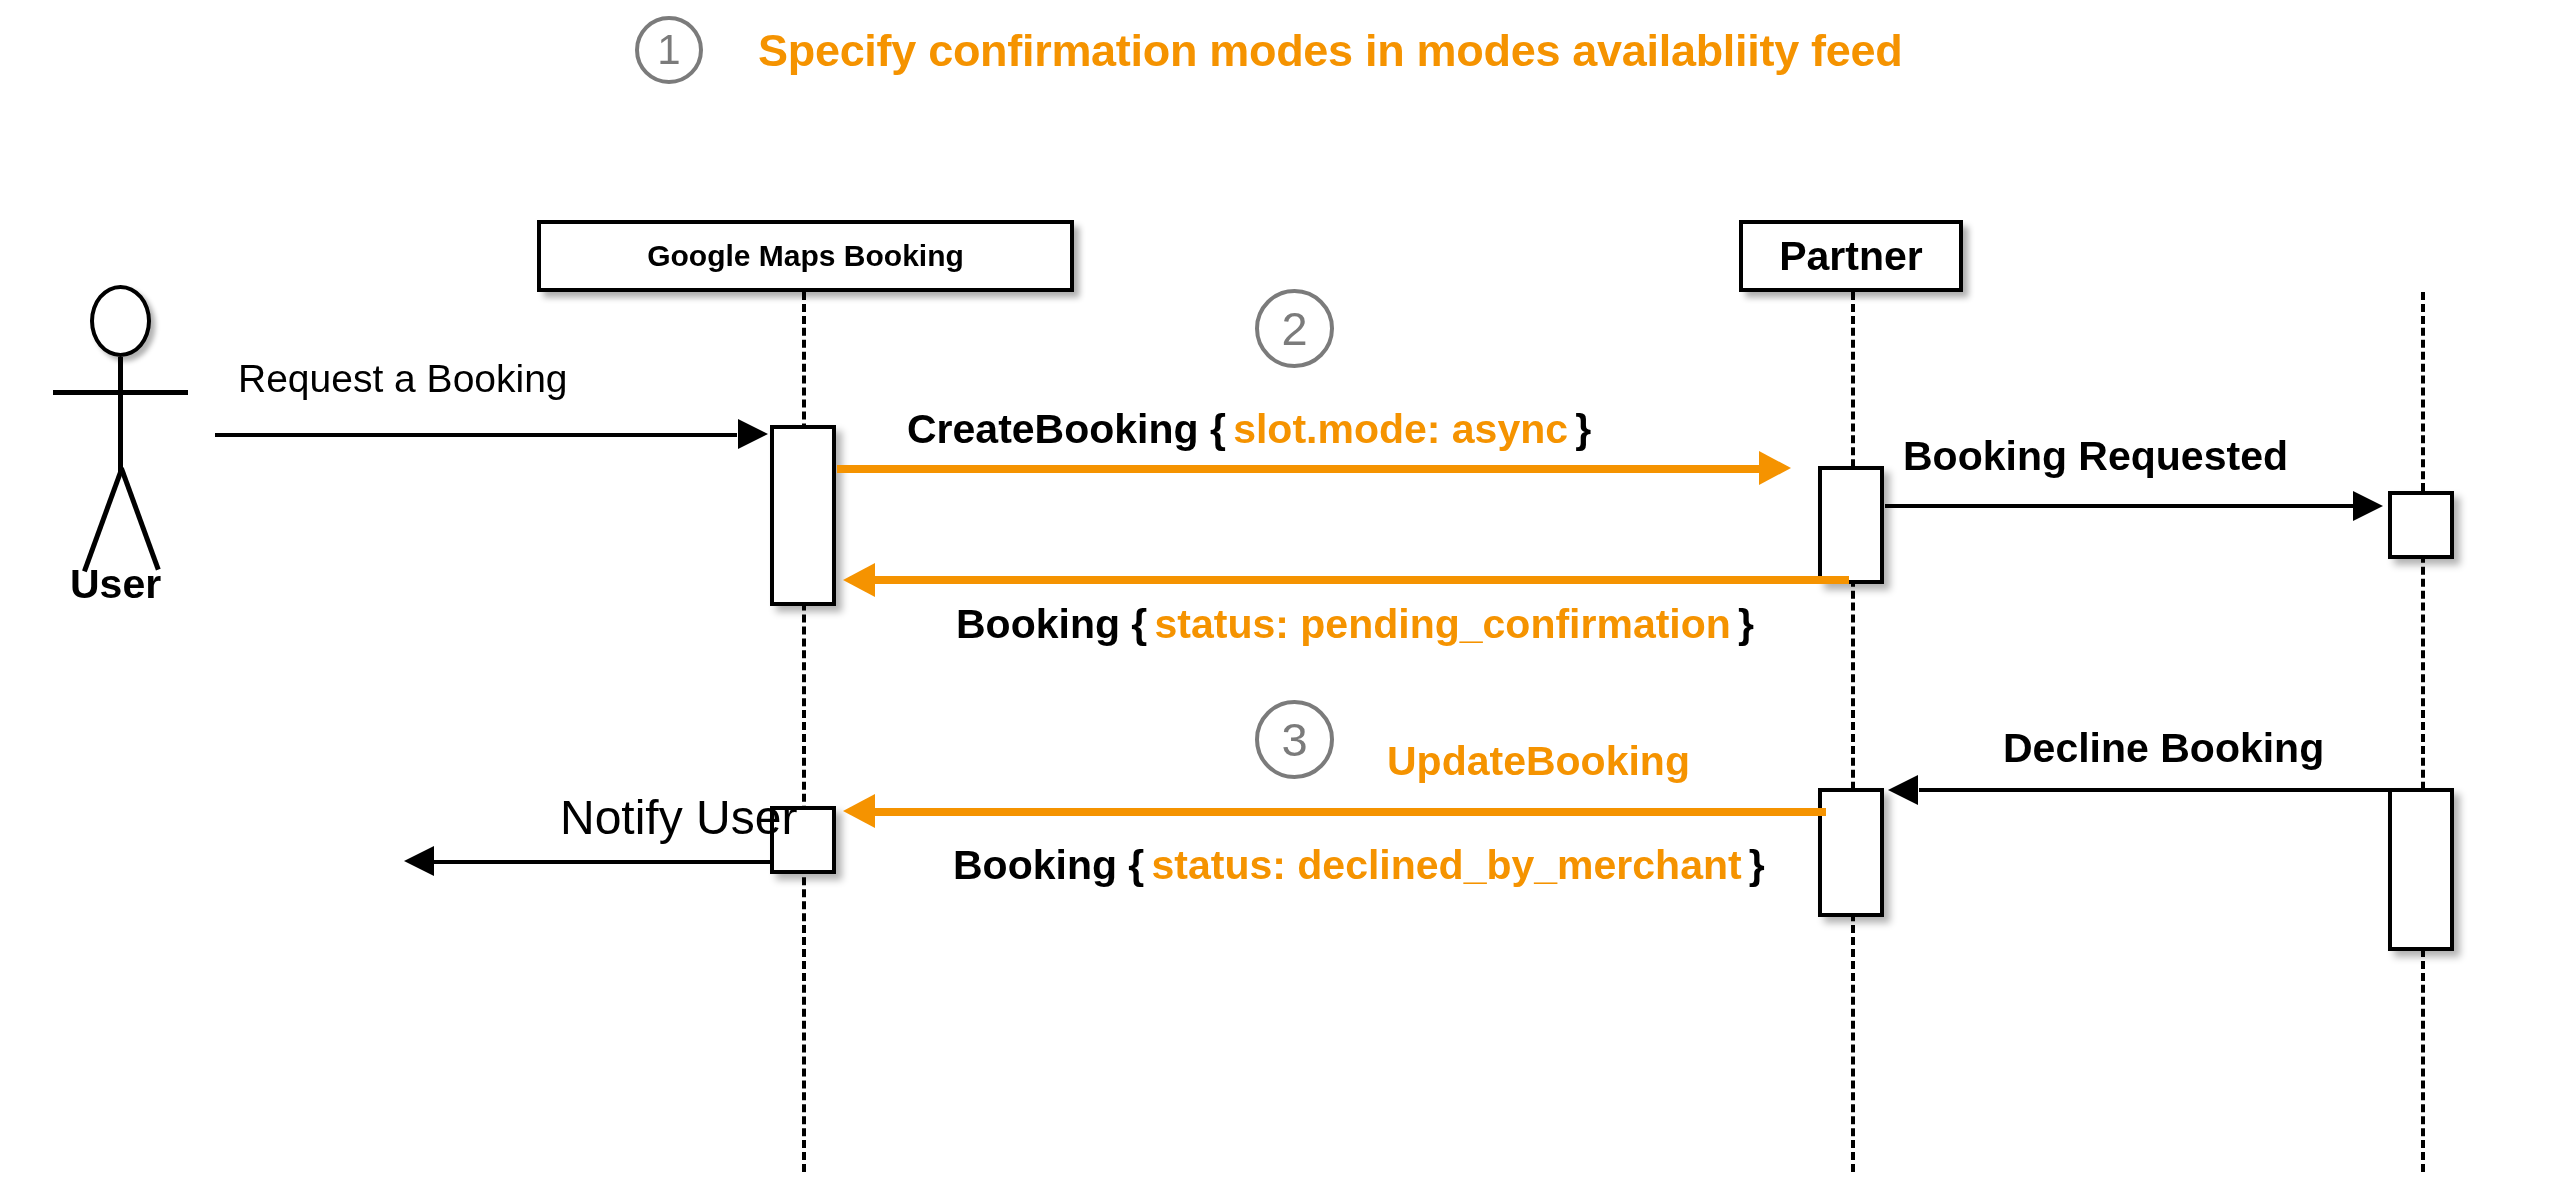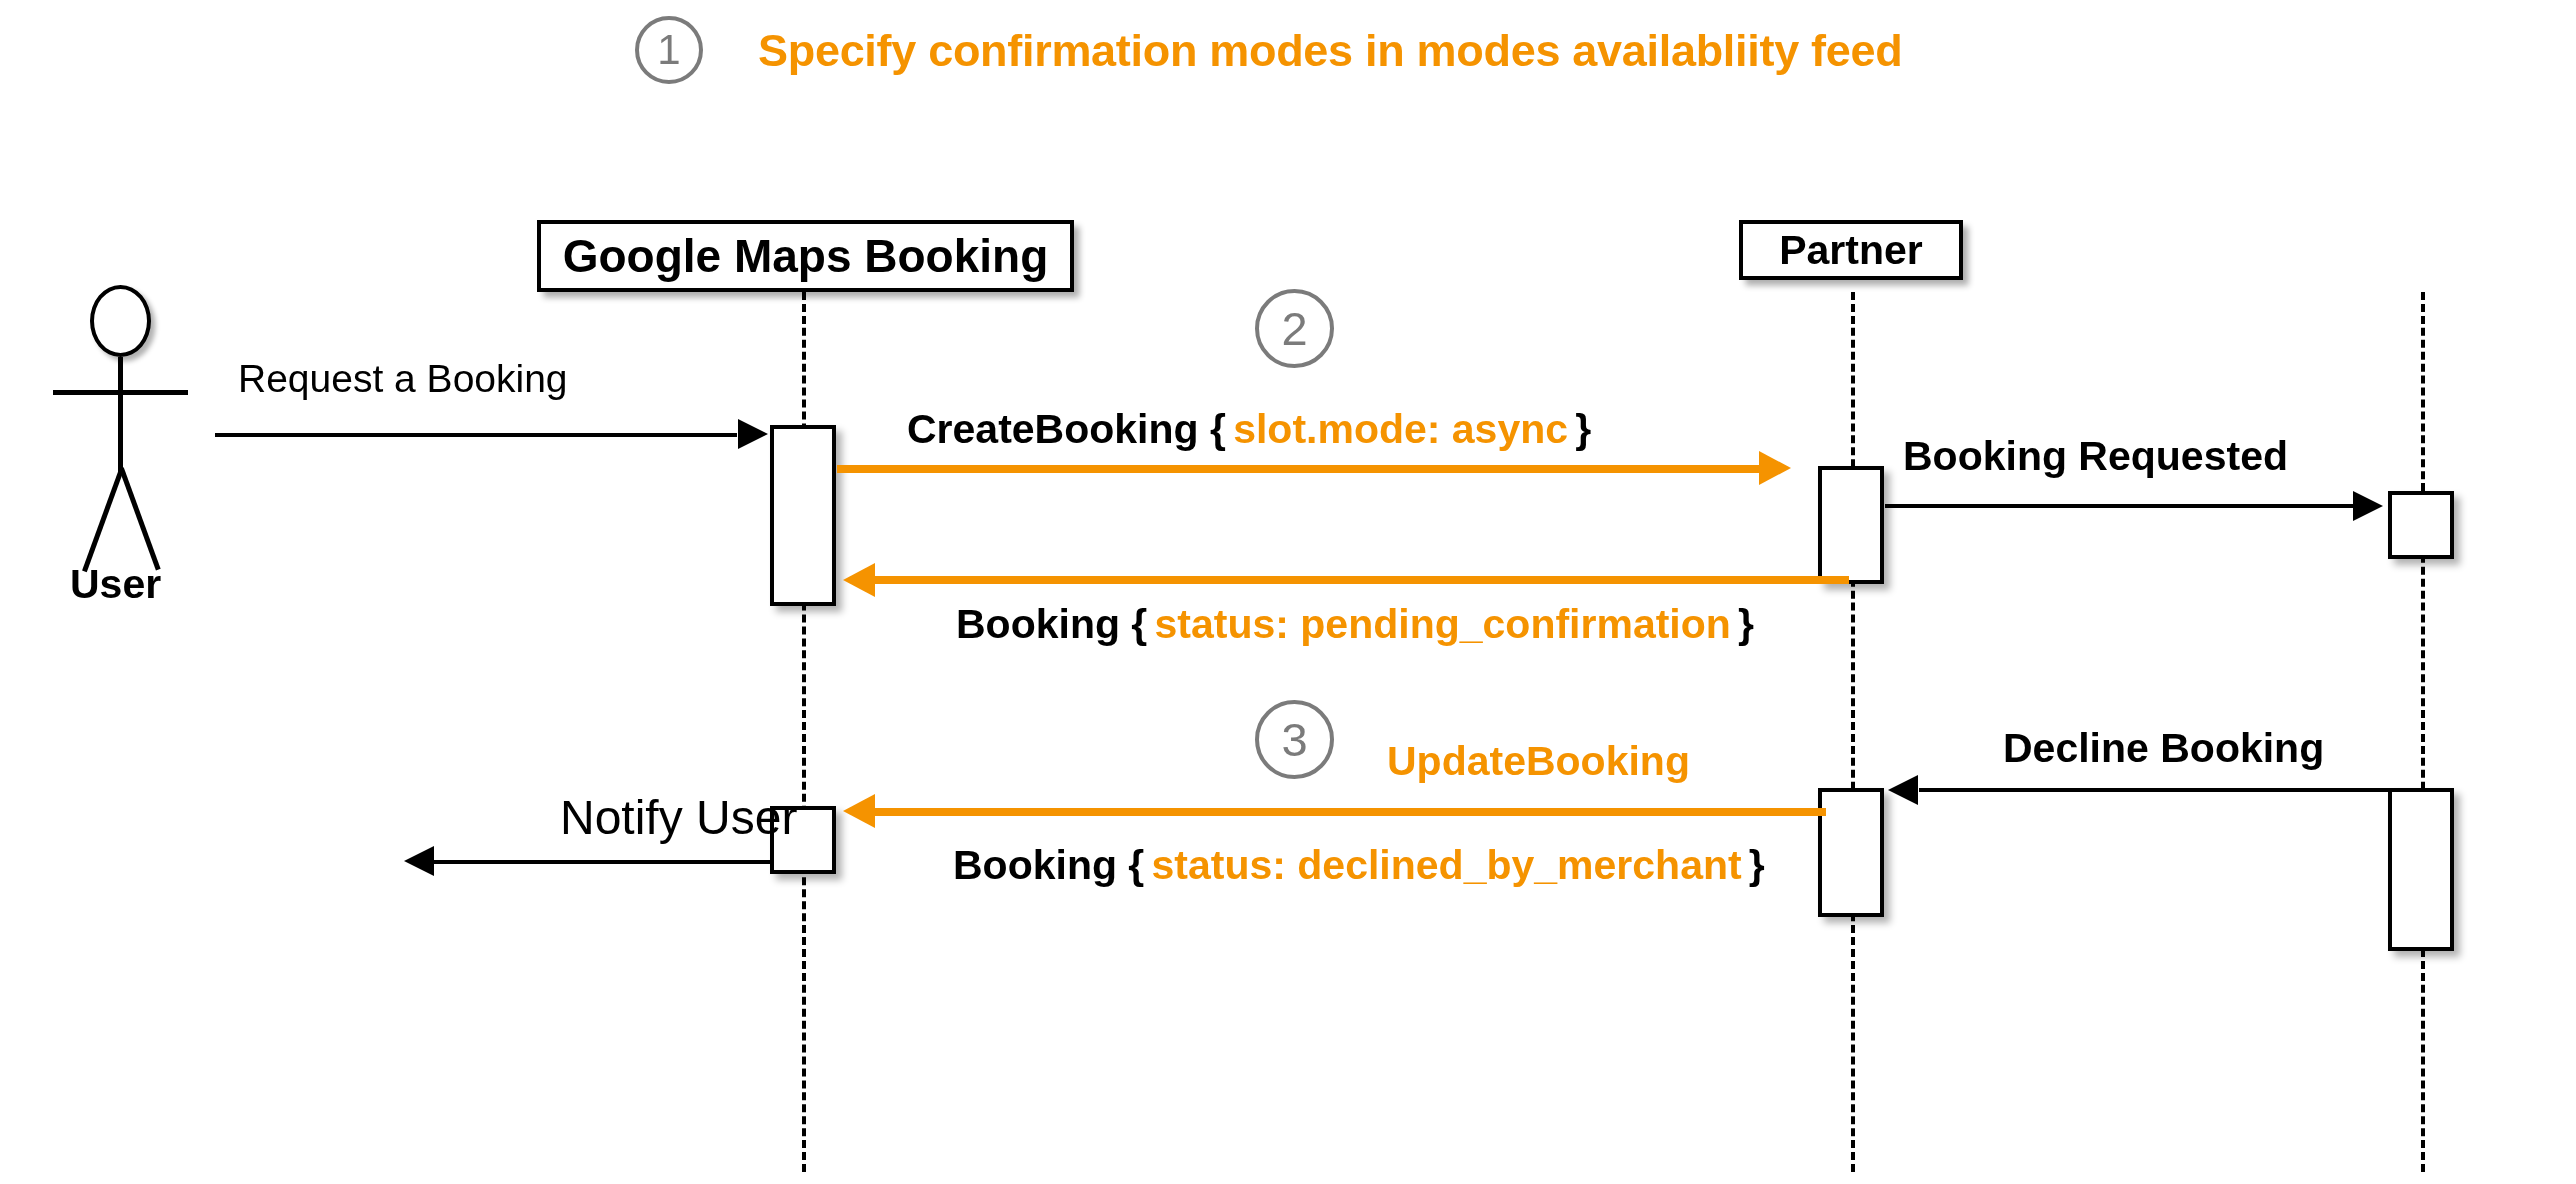--- a/index.html
+++ b/index.html
@@ -74,26 +74,26 @@
     <div class="stick-seg" style="left:118px;top:357px;width:4.5px;height:115px;"></div>
 
     <div class="stick-seg" style="left:53px;top:390px;width:135px;height:4.5px;"></div>
 
     <div class="stick-seg" style="left:119px;top:469px;width:4.5px;height:108px;transform:rotate(20deg);"></div>
     <div class="stick-seg" style="left:119px;top:469px;width:4.5px;height:108px;transform:rotate(-20deg);"></div>
     <div class="actor-caption" style="left:70px;top:561px;font-size:41px;text-align:right;">User</div>
   </div>
 
   <div class="lifeline" style="left:802px;top:292px;height:880px;"></div>
-  <div class="actor-box" style="left:537px;top:220px;width:537px;height:72px;font-size:46px;">
+  <div class="actor-box" style="left:537px;top:220px;width:537px;height:72px;font-size:30px;">
     <span>Google Maps Booking</span>
   </div>
 
   <div class="lifeline" style="left:1851px;top:292px;height:880px;"></div>
-  <div class="actor-box" style="left:1739px;top:220px;width:224px;height:60px;font-size:41px;">
+  <div class="actor-box" style="left:1739px;top:220px;width:224px;height:72px;font-size:41px;">
     <span>Partner</span>
   </div>
 
   <div class="lifeline" style="left:2421px;top:292px;height:880px;"></div>
 
   <div class="step-badge" style="left:1255px;top:289px;width:79px;height:79px;font-size:47px;">
     <span>2</span>
   </div>
 
   <div class="activation" style="left:770px;top:425px;width:66px;height:181px;"></div>

